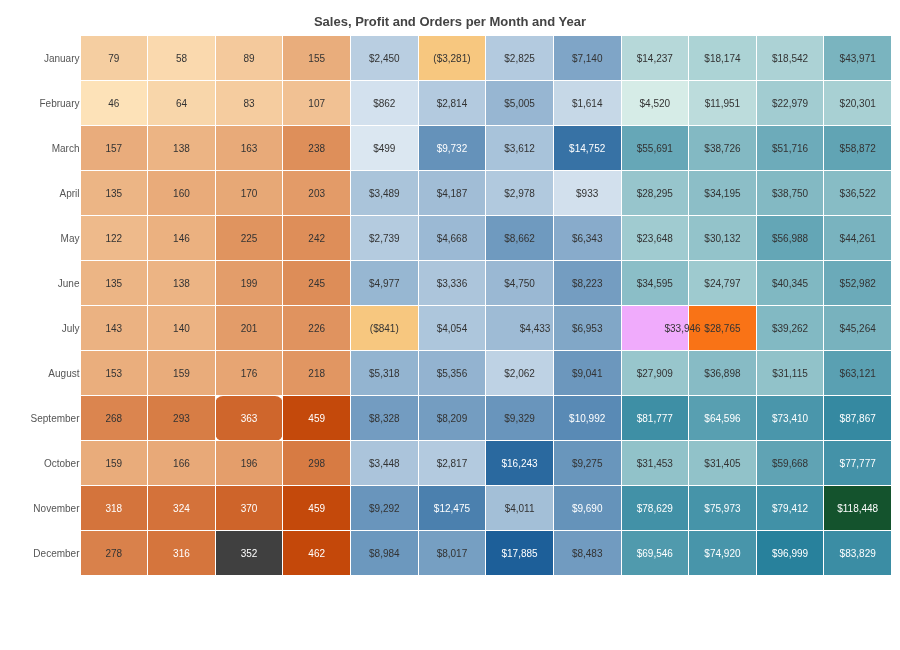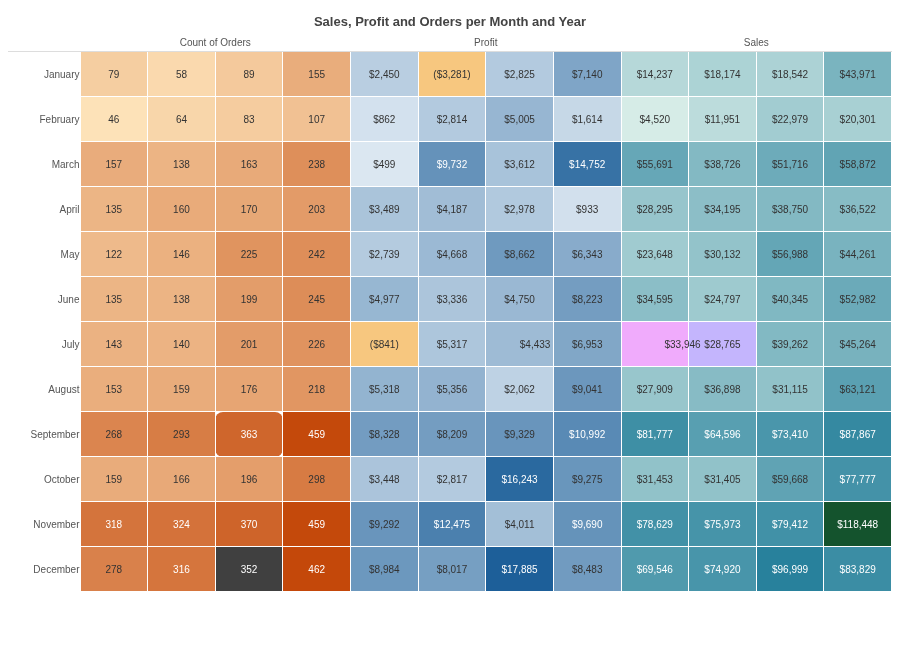--- a/index.html
+++ b/index.html
@@ -29,26 +29,20 @@
         <col>
         <col>
         <col>
         <col>
         <col>
         <col>
         <col>
         <col>
       </colgroup>
   <thead>
-    <tr class="grouphdr">
-      <th></th>
-      <th colspan="4">Count of Orders</th>
-      <th colspan="4">Profit</th>
-      <th colspan="4">Sales</th>
-    </tr>
   </thead>
   <tbody id="tbody">
         <tr>
           <th class="rowhdr">January</th>
           <td class="cell mid" style="background: rgb(245, 206, 161);"><span>79</span></td>
           <td class="cell mid" style="background: rgb(250, 217, 174);"><span>58</span></td>
           <td class="cell mid" style="background: rgb(244, 201, 156);"><span>89</span></td>
           <td class="cell mid" style="background: rgb(233, 173, 124);"><span>155</span></td>
           <td class="cell mid" style="background: rgb(185, 206, 225);"><span>$2,450</span></td>
           <td class="cell mid" style="background: rgb(247, 199, 127);"><span>($3,281)</span></td>
@@ -134,25 +128,25 @@
           <td class="cell mid" style="background: rgb(128, 184, 194);"><span>$40,345</span></td>
           <td class="cell mid" style="background: rgb(107, 170, 185);"><span>$52,982</span></td>
         </tr>
         <tr>
           <th class="rowhdr">July</th>
           <td class="cell mid" style="background: rgb(235, 178, 130);"><span>143</span></td>
           <td class="cell mid" style="background: rgb(236, 179, 131);"><span>140</span></td>
           <td class="cell mid" style="background: rgb(227, 156, 105);"><span>201</span></td>
           <td class="cell mid" style="background: rgb(224, 147, 95);"><span>226</span></td>
           <td class="cell mid" style="background: rgb(247, 199, 127);"><span>($841)</span></td>
-          <td class="cell mid" style="background: rgb(173, 198, 220);"><span>$5,317</span></td>
+          <td class="cell mid" style="background: rgb(173, 198, 220);"><span>$4,054</span></td>
           <td class="cell mid" style="background: rgb(158, 187, 213); padding-left: 31px;"><span>$4,433</span></td>
           <td class="cell mid" style="background: rgb(129, 167, 199);"><span>$6,953</span></td>
           <td class="cell mid" style="background: #f0abfc; padding-left: 43px;"><span>$33,946</span></td>
-          <td class="cell mid" style="background: #c4b5fd; text-decoration: underline;"><span>$28,765</span></td>
+          <td class="cell mid" style="background: #f97316; text-decoration: underline;"><span>$28,765</span></td>
           <td class="cell mid" style="background: rgb(130, 185, 195);"><span>$39,262</span></td>
           <td class="cell mid" style="background: rgb(120, 178, 190);"><span>$45,264</span></td>
         </tr>
         <tr>
           <th class="rowhdr">August</th>
           <td class="cell mid" style="background: rgb(234, 174, 125);"><span>153</span></td>
           <td class="cell mid" style="background: rgb(233, 172, 123);"><span>159</span></td>
           <td class="cell mid" style="background: rgb(231, 165, 115);"><span>176</span></td>
           <td class="cell mid" style="background: rgb(225, 150, 98);"><span>218</span></td>
           <td class="cell mid" style="background: rgb(147, 180, 208);"><span>$5,318</span></td>

